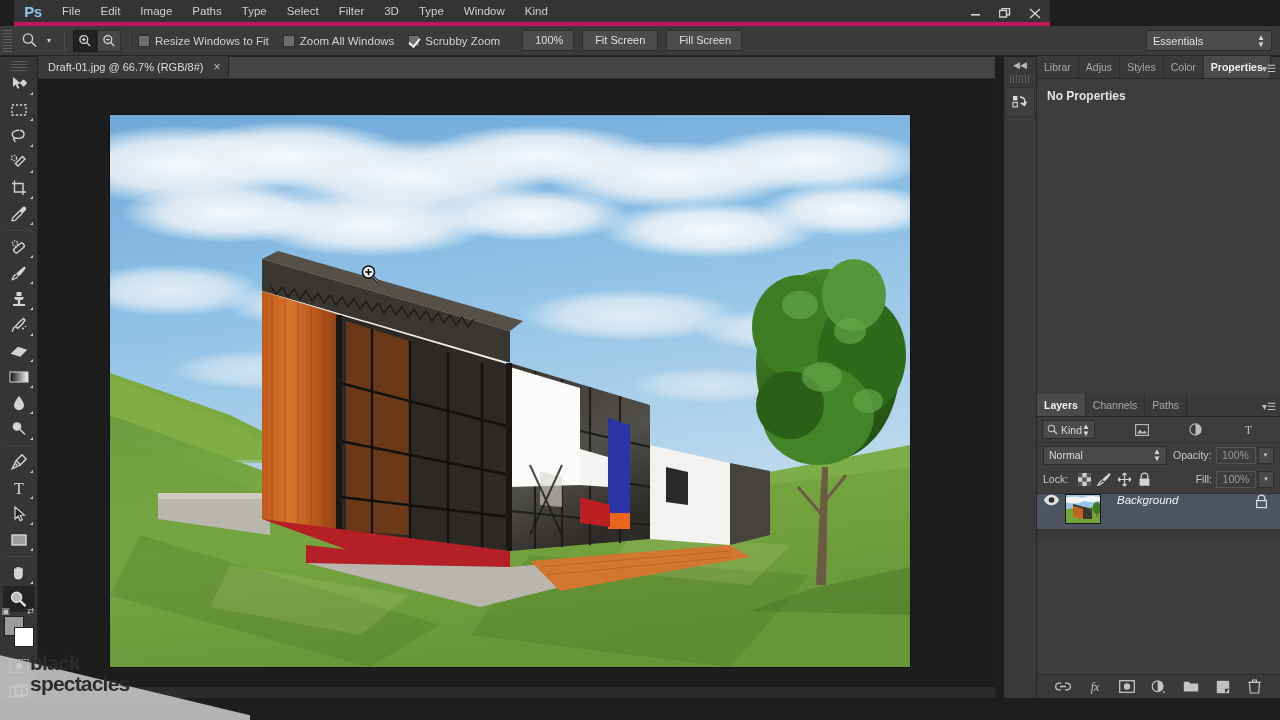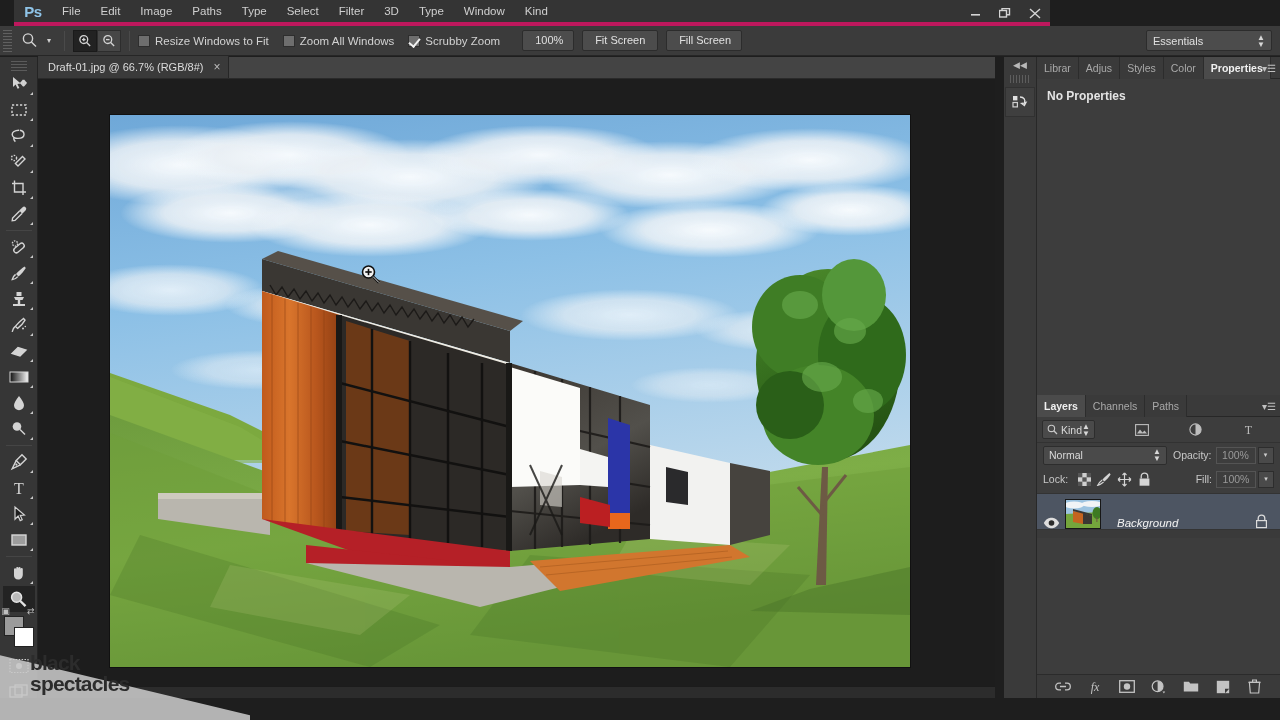--- a/index.html
+++ b/index.html
@@ -176,21 +176,21 @@
   .dock-grip {
     width: 20px; height: 8px; margin: 2px auto 0;
     background-image: repeating-linear-gradient(to right, #5d5d5d 0px, #5d5d5d 1px, transparent 1px, transparent 3px);
   }
 
   .rightpanel {
     position: absolute; left: 1037px; top: 57px; width: 243px; height: 641px;
     background: #2f2f2f;
   }
   .panel-tabs {
-    display: flex; align-items: center; height: 22px;
+    display: flex; align-items: flex-end; height: 22px;
     background: #3a3a3a; border-bottom: 1px solid #272727; position: relative;
   }
   .ptab {
     padding: 0 7px; height: 22px; line-height: 22px;
     font-size: 10.5px; color: #a9a9a9; background: #3a3a3a;
     border-right: 1px solid #2c2c2c; white-space: nowrap; overflow: hidden;
   }
   .ptab.active { background: #4b4b4b; color: #f0f0f0; font-weight: bold; }
   .ptab-menu {
     position: absolute; right: 4px; top: 0; height: 22px;
@@ -228,21 +228,21 @@
   }
   .val-arrow {
     width: 16px; height: 17px; margin-left: 2px; background: #4a4a4a; border: 1px solid #2d2d2d;
     display: flex; align-items: center; justify-content: center; font-size: 7px; color: #ccc;
   }
   .lockrow { display: flex; align-items: center; height: 24px; padding: 0 6px; background: #3d3d3d; }
   .lock-lbl { font-size: 10.5px; color: #c8c8c8; margin-right: 6px; }
   .lock-ic { width: 20px; height: 20px; display: flex; align-items: center; justify-content: center; }
   .layer-list { margin-top: 2px; border-top: 1px solid #333; }
   .layer-row {
-    display: flex; align-items: flex-end; height: 36px;
+    display: flex; align-items: flex-start; height: 36px;
     background: #4d5562; border-bottom: 1px solid #343434;
   }
   .layer-eye { width: 28px; display: flex; align-items: center; justify-content: center; }
   .layer-thumb {
     width: 36px; height: 30px; border: 1px solid #171717; overflow: hidden; position: relative; flex: none;
   }
   .layer-name { margin-left: 16px; font-size: 11.5px; font-style: italic; color: #f2f2f2; }
   .layer-lock { margin-left: auto; margin-right: 12px; }
   .layer-strip { height: 8px; background: #3a3a3a; }
   .layers-footer {

